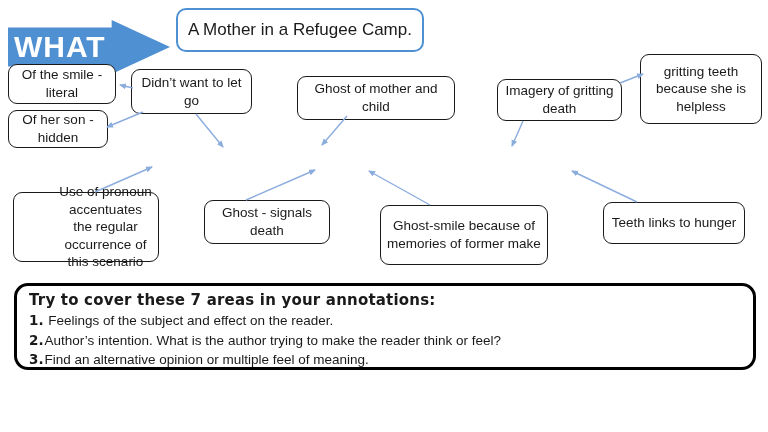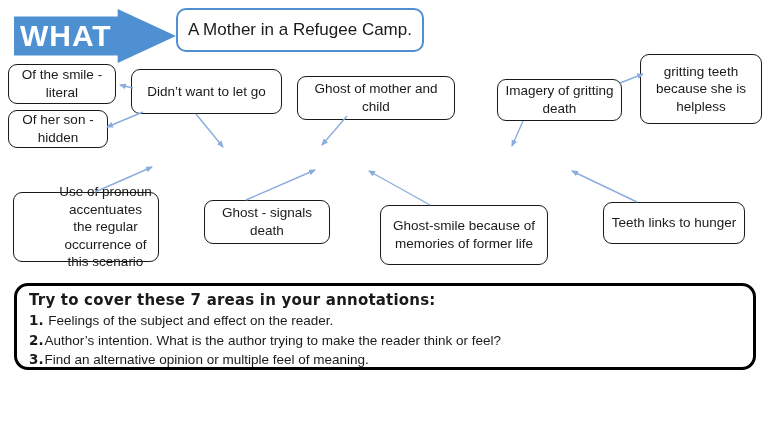--- a/index.html
+++ b/index.html
@@ -2,24 +2,24 @@
 <html style="--accent: #4e90d2; --connector: #8badde;"><head>
 <meta charset="utf-8">
 <style>
   html,body{margin:0;padding:0;background:#fff;}
   .slide{
     position:relative;width:768px;height:432px;background:#ffffff;
     font-family:"Liberation Sans",sans-serif;color:#1a1a1a;overflow:hidden;
   }
   
   .what-arrow{
-    position:absolute;left:8px;top:9px;width:162px;height:54px;
+    position:absolute;left:8px;top:20px;width:162px;height:54px;
     background:var(--accent,#4e90d2);
     clip-path:polygon(0 14%,64% 14%,64% 0,100% 50%,64% 100%,64% 86%,0 86%);
-    display:flex;align-items:center;margin-left:6px;
+    display:flex;align-items:center;
   }
   .what-arrow span{
     width:64%;text-align:center;color:#fff;font-weight:bold;
     font-size:30px;letter-spacing:1px;font-family:"Liberation Sans",sans-serif;
     font-stretch:condensed;
   }
   .title-box{
     position:absolute;left:176px;top:8px;width:248px;height:44px;
     border:2px solid var(--accent,#4e90d2);border-radius:10px;background:#fff;
     box-sizing:border-box;padding:3px 10px;font-size:17px;line-height:1.25;
@@ -64,42 +64,42 @@
   <div class="title-box">
     <span>A Mother in a Refugee Camp.</span>
   </div>
 
   <div class="abox" style="left:8px;top:64px;width:108px;height:40px;">
     <span>Of the smile - literal</span>
   </div>
   <div class="abox" style="left:8px;top:110px;width:100px;height:38px;">
     <span>Of her son - hidden</span>
   </div>
-  <div class="abox" style="left:131px;top:69px;width:151px;height:45px;">
+  <div class="abox" style="left:131px;top:69px;width:121px;height:45px;">
     <span>Didn’t want to let go</span>
   </div>
   <div class="abox" style="left:297px;top:76px;width:158px;height:44px;">
     <span>Ghost of mother and child</span>
   </div>
   <div class="abox" style="left:497px;top:79px;width:125px;height:42px;">
     <span>Imagery of gritting death</span>
   </div>
   <div class="abox" style="left:640px;top:54px;width:122px;height:70px;">
     <span>gritting teeth because she is helpless</span>
   </div>
 
 
   <div class="abox" style="left:13px;top:192px;width:146px;height:70px;padding-left:44px;">
     <span>Use of pronoun accentuates the regular occurrence of this scenario</span>
   </div>
   <div class="abox" style="left:204px;top:200px;width:126px;height:44px;">
     <span>Ghost - signals death</span>
   </div>
   <div class="abox" style="left:380px;top:205px;width:168px;height:60px;">
-    <span>Ghost-smile because of memories of former life</span>
+    <span>Ghost-smile because of memories of former make</span>
   </div>
   <div class="abox" style="left:603px;top:202px;width:142px;height:42px;">
     <span>Teeth links to hunger</span>
   </div>
 
   <svg class="connectors" width="768" height="432" viewBox="0 0 768 432">
     <defs>
       <marker id="arrh" markerWidth="7" markerHeight="7" refX="6" refY="3" orient="auto" markerUnits="userSpaceOnUse">
         <path d="M0,0 L7,3 L0,6 z"></path>
       </marker>

